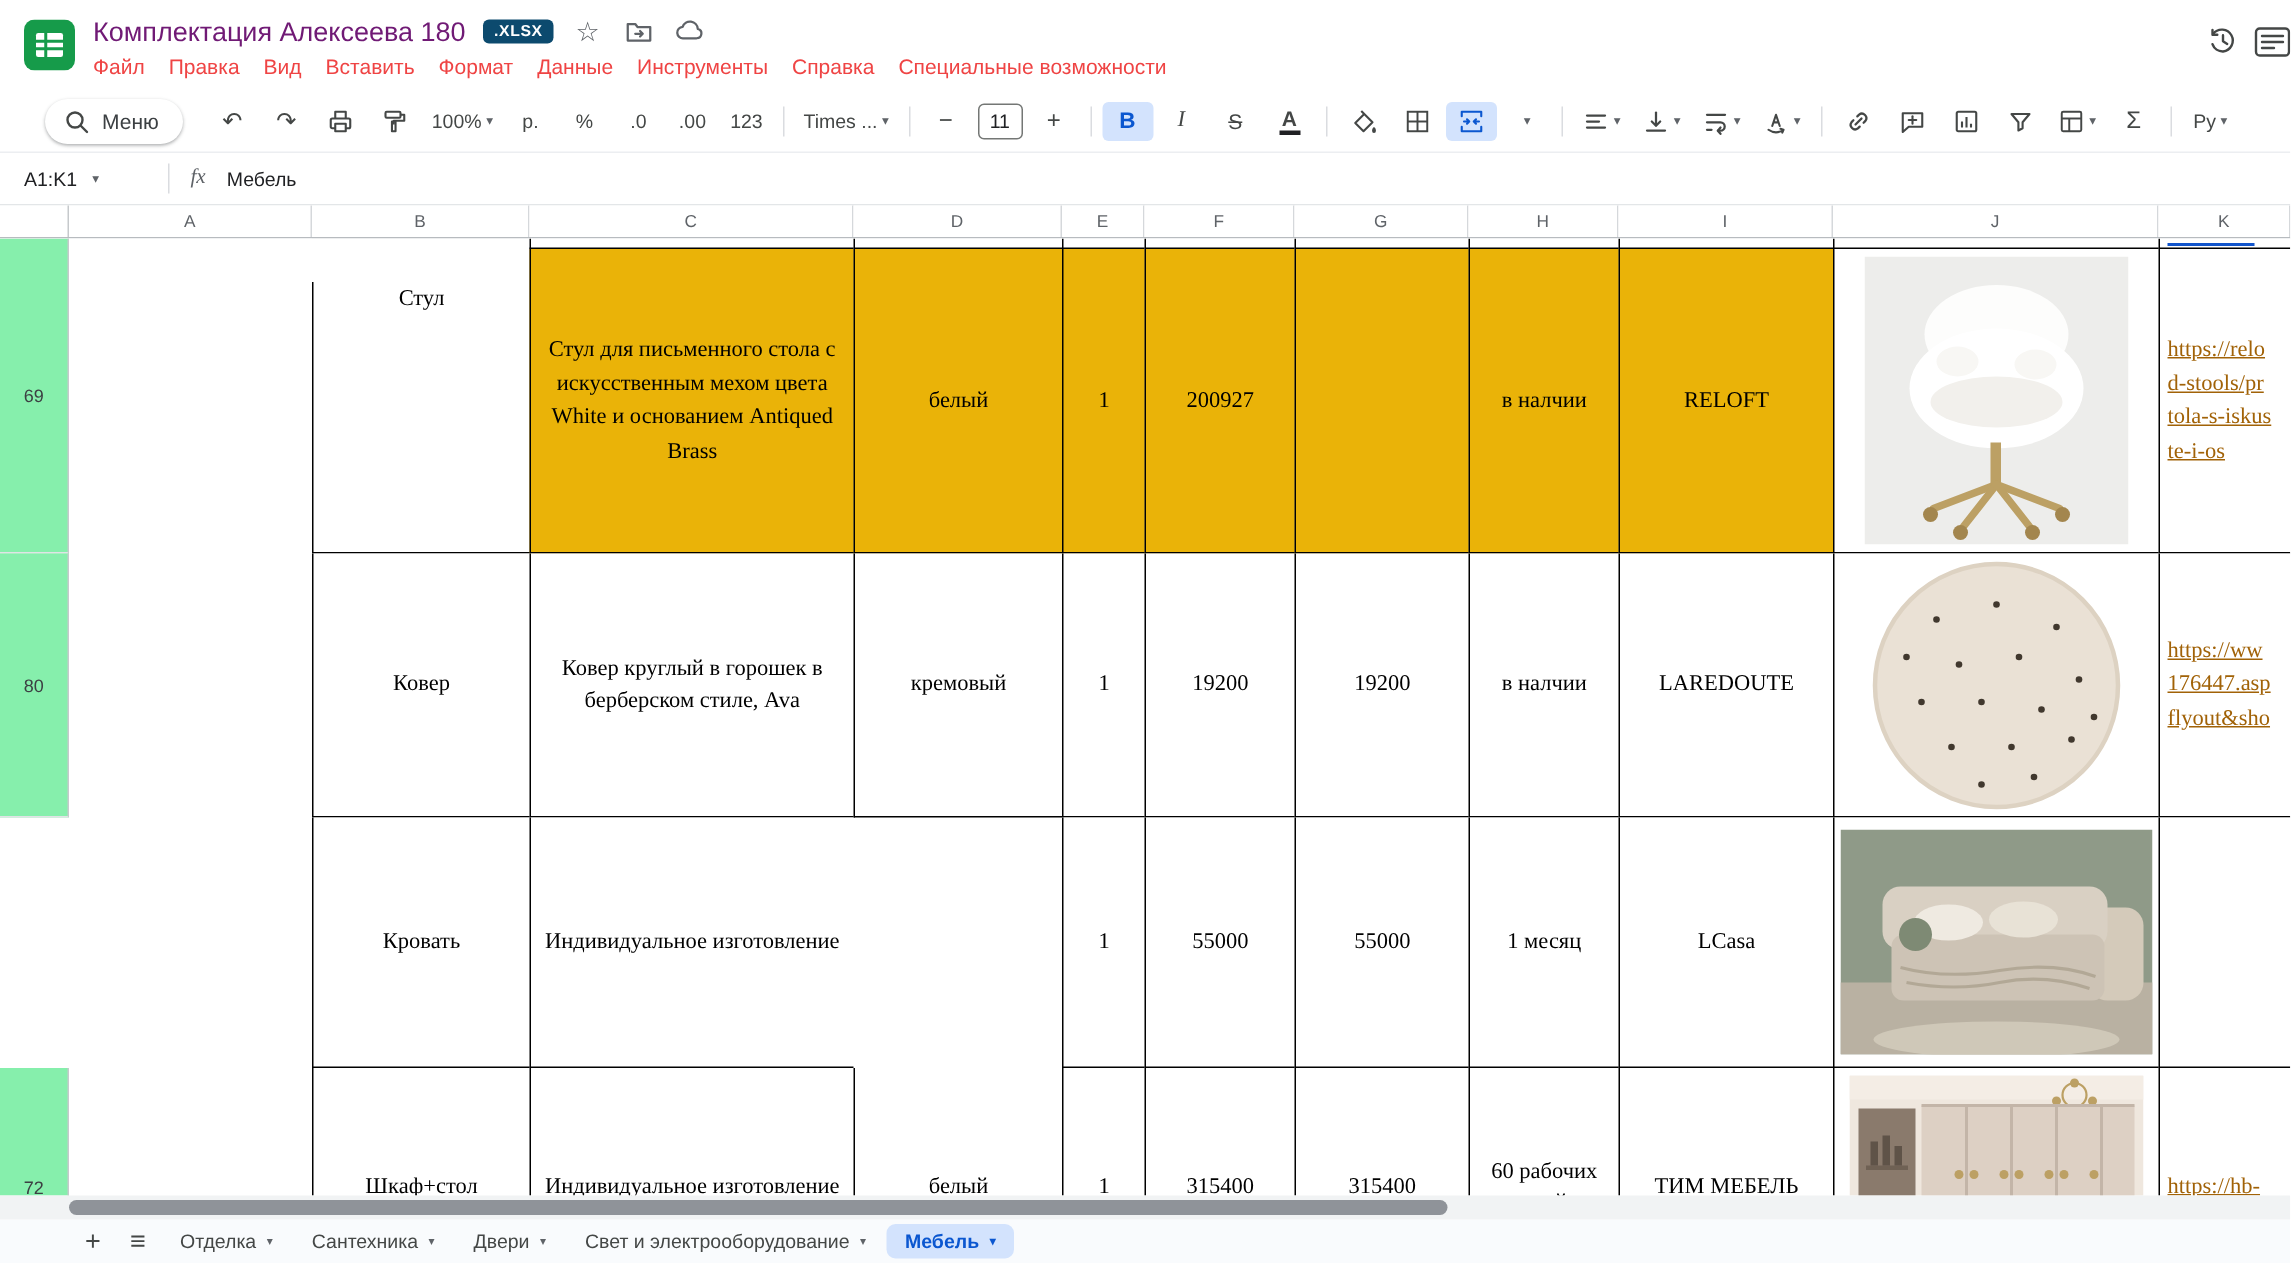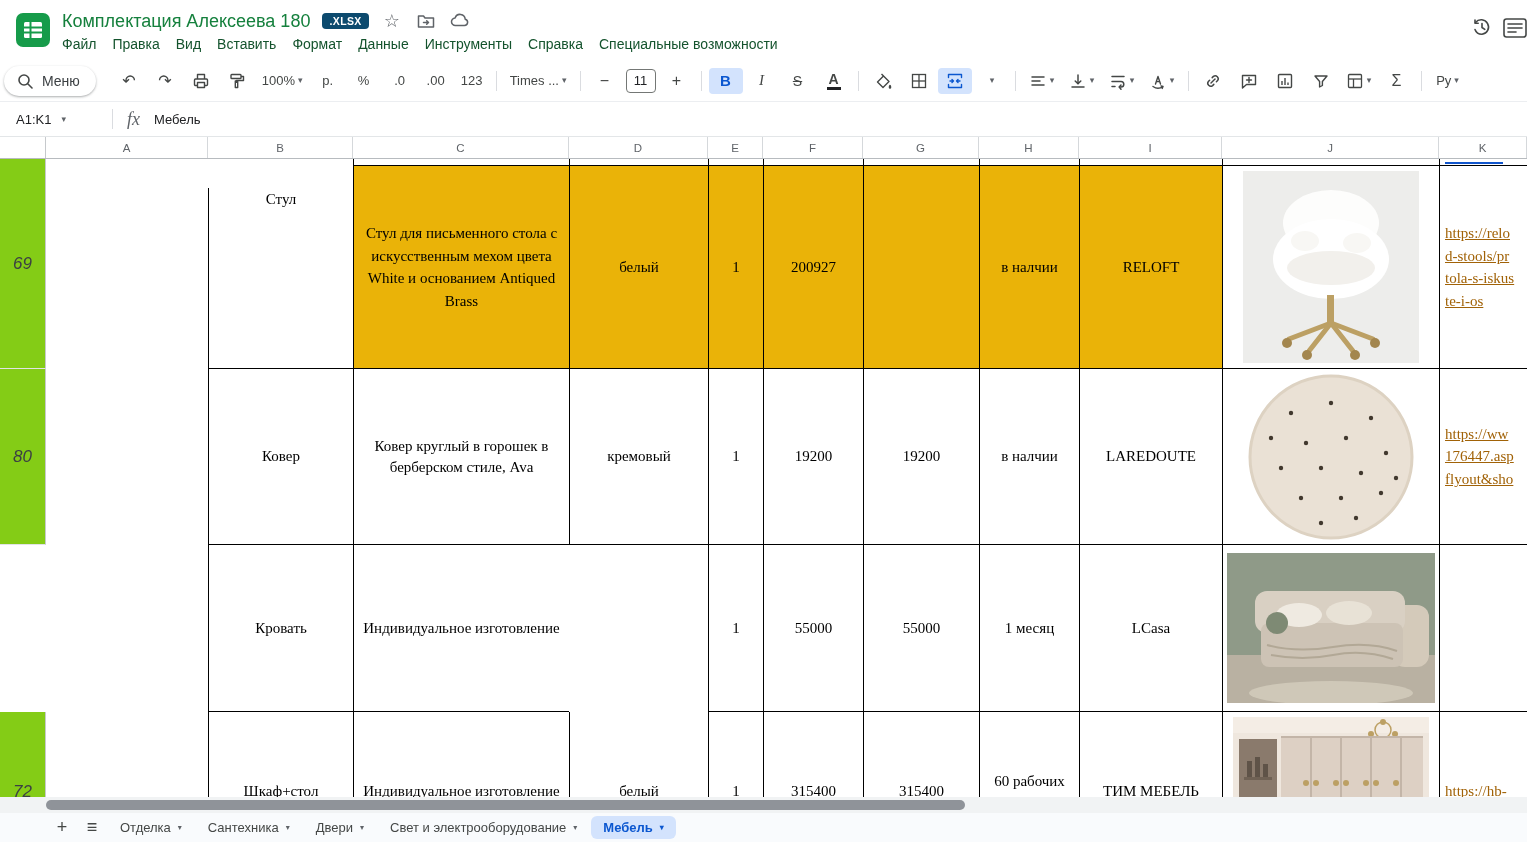--- a/index.html
+++ b/index.html
@@ -3,33 +3,33 @@
 <meta charset="utf-8">
 <style>
   html,body{margin:0;padding:0;background:#fff;}
   .app{position:relative;width:1527px;height:842px;overflow:hidden;background:#fff;
        font-family:"Liberation Sans",sans-serif;color:#202124;}
 
   
   .topbar{position:relative;height:60px;}
   .logo{position:absolute;left:16px;top:13px;width:34px;height:34px;}
   .title-row{position:absolute;left:62px;top:8px;display:flex;align-items:center;gap:12px;height:26px;}
-  .doc-title{font-size:18px;font-weight:500;color:#15803d;white-space:nowrap;}
+  .doc-title{font-size:18px;font-weight:500;color:#701a75;white-space:nowrap;}
   .xlsx-badge{background:#0c4a6e;color:#fff;font-size:10.5px;font-weight:700;padding:3px 7px;
               border-radius:4px;letter-spacing:.4px;line-height:1;}
   .tico{width:22px;height:22px;display:flex;align-items:center;justify-content:center;color:#5f6368;}
   .star-glyph{font-size:18px;color:#5f6368;line-height:1;}
   .menu-row{position:absolute;left:54px;top:33px;display:flex;align-items:center;height:22px;}
-  .menu-item{font-size:14px;color:#14532d;padding:2px 8px;border-radius:4px;white-space:nowrap;text-align:center;}
+  .menu-item{font-size:14px;color:#ef4444;padding:2px 8px;border-radius:4px;white-space:nowrap;text-align:center;}
   .top-right{position:absolute;right:34px;top:16px;display:flex;gap:22px;align-items:center;}
   .clipped-ico{position:absolute;left:1502px;top:16px;}
 
   
   .toolbar{height:41px;border-bottom:1px solid #eceef1;display:flex;align-items:center;
-           padding-left:4px;gap:2px;}
+           padding-left:30px;gap:2px;}
   .menu-pill{display:flex;align-items:center;gap:8px;height:30px;padding:0 16px 0 12px;border-radius:16px;
              background:#fff;box-shadow:0 1px 2px rgba(60,64,67,.3),0 1px 3px rgba(60,64,67,.15);
              margin-right:14px;font-size:14px;color:#3c4043;}
   .tbtn{min-width:26px;height:26px;padding:0 4px;display:flex;align-items:center;justify-content:center;
         border-radius:4px;color:#444746;font-size:13px;white-space:nowrap;}
   .tbtn.wide{padding:0 6px;}
   .tbtn.active{background:#d3e3fd;color:#0b57d0;}
   .caret{font-size:9px;color:#5f6368;margin-left:3px;line-height:1;}
   .sep{width:1px;height:20px;background:#dadce0;margin:0 5px;flex:0 0 auto;}
   .glyphbtn{font-size:16px;color:#444746;}
@@ -40,35 +40,35 @@
   .acolor .bar{width:14px;height:3px;background:#202124;margin-top:1px;}
   .size-box{width:28px;height:22px;border:1px solid #747775;border-radius:4px;display:flex;
             align-items:center;justify-content:center;font-size:13px;color:#202124;margin:0 2px;}
   svg.ic{display:block;}
 
   
   .fbar{height:34px;border-bottom:1px solid #e3e6e8;display:flex;align-items:center;}
   .name-box{width:88px;padding-left:16px;display:flex;align-items:center;font-size:13px;color:#202124;}
   .name-box .caret{margin-left:10px;}
   .fdiv{width:1px;height:20px;background:#dadce0;margin:0 8px;}
-  .fx{font-family:"Liberation Serif",serif;font-style:italic;color:#5f6368;font-size:18px;margin:0 14px 0 6px;}
+  .fx{font-family:"Liberation Serif",serif;font-style:italic;color:#5f6368;font-size:14px;margin:0 14px 0 6px;}
   .fvalue{font-size:13px;color:#202124;}
 
   
   .cheads{height:22px;box-sizing:border-box;border-bottom:1px solid #b7bbbf;display:grid;
           grid-template-columns:46px 162px 145px 216px 139px 55px 100px 116px 100px 143px 217px 88px;}
   .chead{border-right:1px solid #d5d8db;display:flex;align-items:center;justify-content:center;
          font-size:11.5px;color:#5f6368;background:#fff;}
   .corner{background:#fff;border-right:1px solid #c6c9cc;}
 
   .gridbody{position:relative;height:638px;overflow:hidden;display:grid;
             grid-template-columns:46px 162px 145px 216px 139px 55px 100px 116px 100px 143px 217px 88px;
             grid-template-rows:7px 203px 176px 167px 160px;background:#fff;}
   .rnum{grid-column:1;border-right:1px solid #c6c9cc;border-bottom:1px solid #e1e3e6;display:flex;
-        align-items:center;justify-content:center;font-size:17px;color:#3c4043;background:#84cc16;font-style:italic;}
+        align-items:center;justify-content:center;font-size:12px;color:#3c4043;background:#86efac;}
   .colA{grid-column:2;grid-row:1/6;background:#fff;}
   .tc{display:flex;align-items:center;justify-content:center;text-align:center;padding:4px 6px;
       box-sizing:border-box;font-family:"Liberation Serif",serif;font-size:15px;line-height:1.35;
       color:#000;background:#fff;border-left:1px solid #000;border-bottom:1px solid #000;overflow:hidden;}
   .hl{background:#eab308;}
   .sv{padding:0;align-items:flex-start;justify-content:flex-start;}
   .bmerge{grid-column:3;grid-row:1/3;align-items:flex-start;padding-top:1px;margin-top:29px;}
   .wraptext{line-height:1.5;}
   .imgcell{padding:0;}
   .kcell{flex-direction:column;align-items:flex-start;justify-content:center;padding:2px 0 2px 5px;

